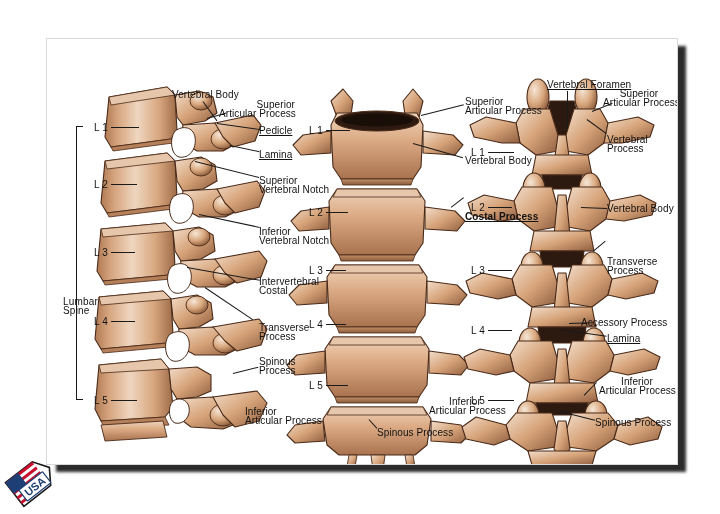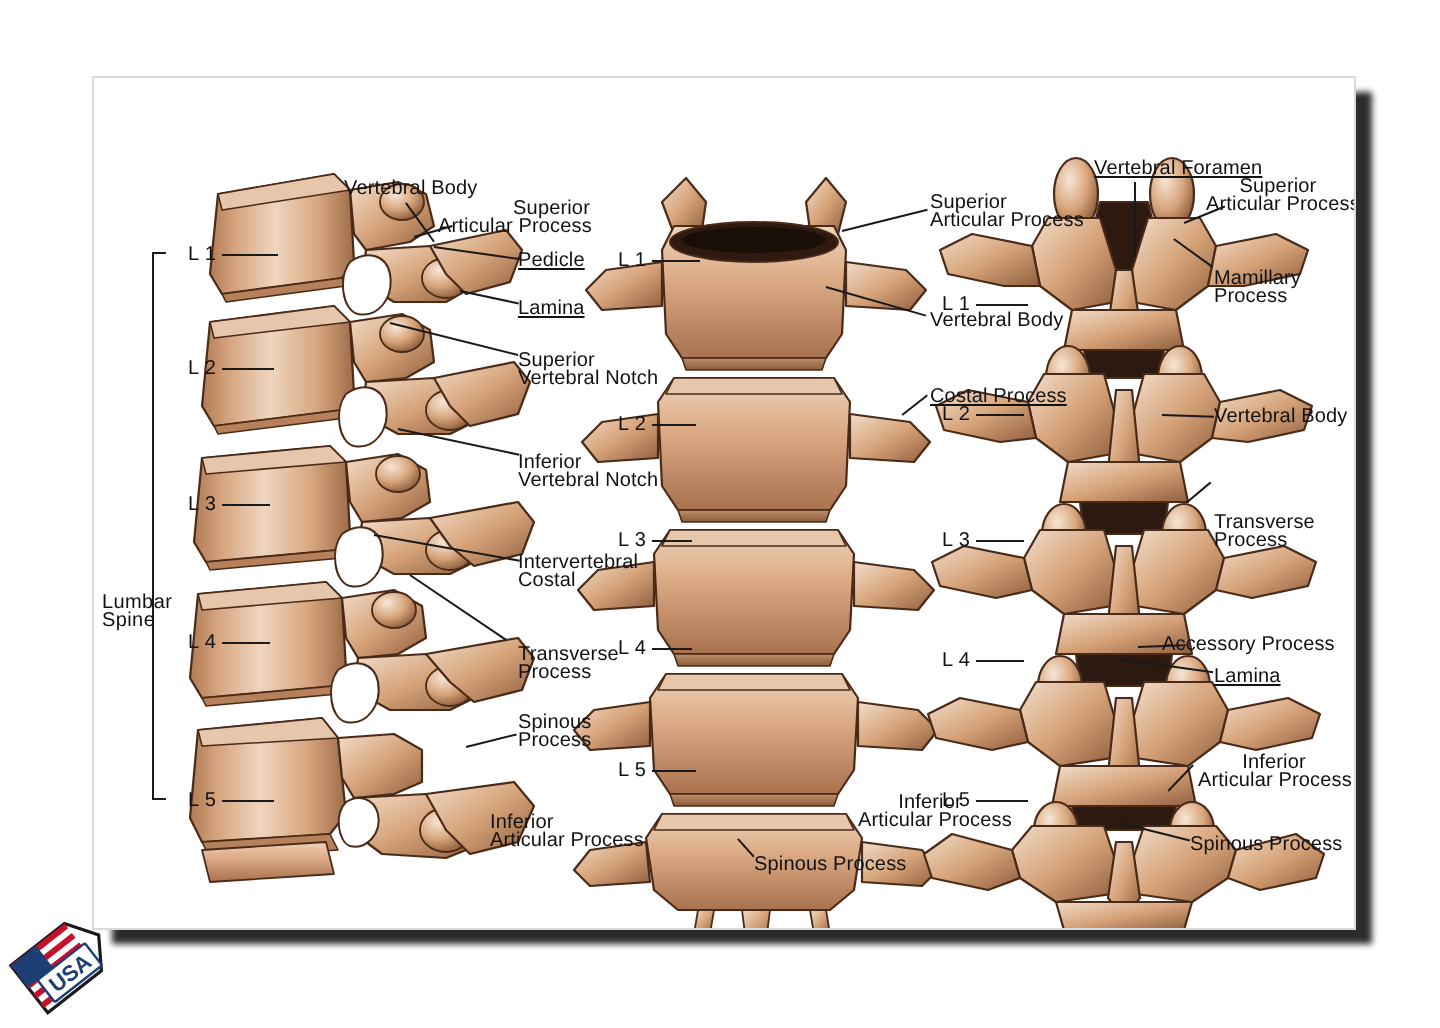--- a/index.html
+++ b/index.html
@@ -261,21 +261,21 @@
           <path d="M44 386 L14 378 L0 388 L4 400 L32 406 L48 400 Z" fill="url(#gProc)"></path>
           <path d="M156 386 L186 378 L200 388 L196 400 L168 406 L152 400 Z" fill="url(#gProc)"></path>
           <path d="M96 382 L104 382 L108 410 L100 420 L92 410 Z" fill="url(#gProc)"></path>
           <path d="M66 412 L134 412 L130 426 L70 426 Z" fill="url(#gProc)"></path>
 
         </g>
       </svg>
     </div>
 
     <div class="brk" style="left:29px;top:87px;height:274px;"></div>
-    <div class="vlbl c" style="left:4px;top:210px;width:30px;line-height:9.4px;margin-top:48px;">Lumbar
+    <div class="vlbl c" style="left:16px;top:210px;width:30px;line-height:9.4px;margin-top:48px;">Lumbar
 Spine</div>
 
     <div class="vlbl" style="left:47px;top:83px;">L 1</div>
     <div class="ldr h" style="left:64px;top:88px;width:28px;"></div>
     <div class="vlbl" style="left:47px;top:140px;">L 2</div>
     <div class="ldr h" style="left:64px;top:145px;width:26px;"></div>
     <div class="vlbl" style="left:47px;top:208px;">L 3</div>
     <div class="ldr h" style="left:64px;top:213px;width:24px;"></div>
     <div class="vlbl" style="left:47px;top:277px;">L 4</div>
     <div class="ldr h" style="left:64px;top:282px;width:24px;"></div>
@@ -329,21 +329,21 @@
     <div class="vlbl" style="left:262px;top:341px;">L 5</div>
     <div class="ldr h" style="left:279px;top:346px;width:22px;"></div>
 
     <div class="lbl" style="left:418px;top:58px;line-height:9px;">Superior
 Articular Process</div>
     <div class="ldr d" style="left:374px;top:76px;width:44px;transform:rotate(-14deg);"></div>
 
     <div class="lbl" style="left:418px;top:118px;">Vertebral Body</div>
     <div class="ldr d" style="left:366px;top:104px;width:52px;transform:rotate(16deg);"></div>
 
-    <div class="lbl u" style="left:418px;top:156px;">Costal Process</div>
+    <div class="lbl u" style="left:418px;top:174px;font-weight:bold;">Costal Process</div>
     <div class="ldr d" style="left:404px;top:168px;width:16px;transform:rotate(-38deg);"></div>
 
     <div class="lbl c" style="left:382px;top:358px;width:72px;line-height:9px;">Inferior
 Articular Process</div>
     <div class="lbl" style="left:330px;top:390px;">Spinous Process</div>
     <div class="ldr d" style="left:322px;top:380px;width:12px;transform:rotate(48deg);"></div>
 
     <div class="vlbl" style="left:424px;top:108px;">L 1</div>
     <div class="ldr h" style="left:441px;top:113px;width:26px;"></div>
     <div class="vlbl" style="left:424px;top:163px;">L 2</div>
@@ -355,21 +355,21 @@
     <div class="vlbl" style="left:424px;top:356px;">L 5</div>
     <div class="ldr h" style="left:441px;top:361px;width:26px;"></div>
 
     <div class="lbl u" style="left:500px;top:42px;">Vertebral Foramen</div>
     <div class="ldr v" style="left:520px;top:52px;height:38px;"></div>
 
     <div class="lbl c" style="left:556px;top:50px;width:72px;line-height:9px;">Superior
 Articular Process</div>
     <div class="ldr d" style="left:545px;top:72px;width:22px;transform:rotate(-22deg);"></div>
 
-    <div class="lbl" style="left:560px;top:96px;line-height:9px;">Mamillary
+    <div class="lbl" style="left:560px;top:96px;line-height:9px;">Vertebral
 Process</div>
     <div class="ldr d" style="left:540px;top:80px;width:24px;transform:rotate(36deg);"></div>
 
     <div class="lbl" style="left:560px;top:166px;">Vertebral Body</div>
     <div class="ldr d" style="left:534px;top:168px;width:26px;transform:rotate(2deg);"></div>
 
     <div class="lbl" style="left:560px;top:218px;line-height:9px;">Transverse
 Process</div>
     <div class="ldr d" style="left:546px;top:212px;width:16px;transform:rotate(-40deg);"></div>
 

